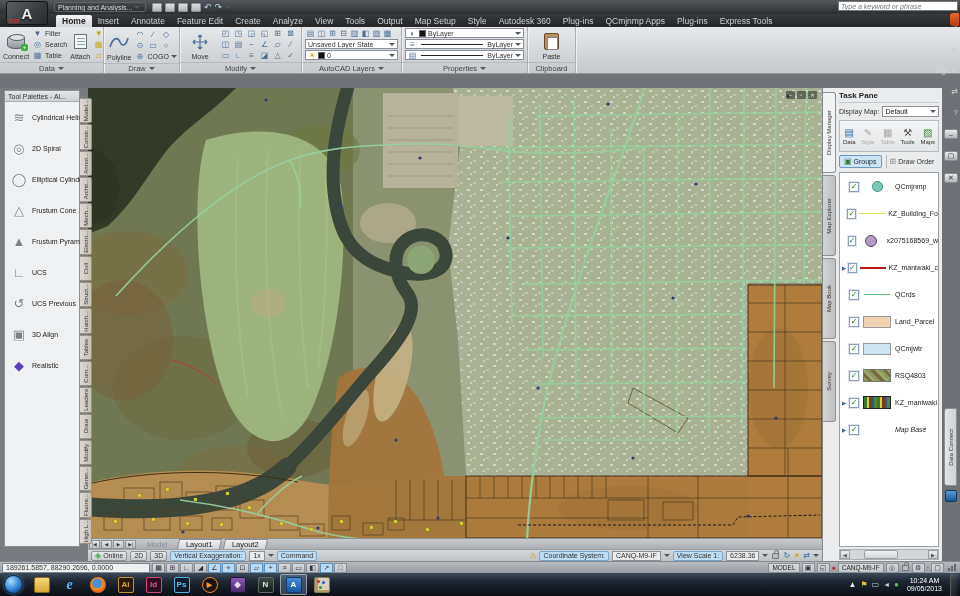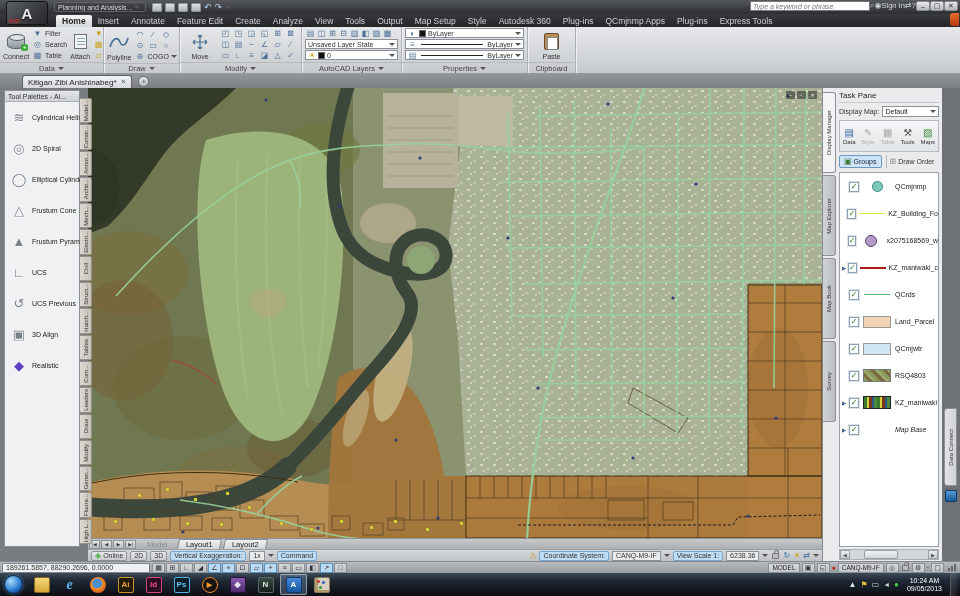--- a/index.html
+++ b/index.html
@@ -14,21 +14,21 @@
     background:linear-gradient(135deg,#5a5e62,#26282a);border:1px solid #121314;border-radius:3px;
     display:flex;align-items:center;justify-content:center;}
   #applogo .bigA{font-size:15px;font-weight:bold;color:#e8eaec;text-shadow:0 1px 2px #000;}
   #applogo .m3d{position:absolute;left:2px;bottom:0;font-size:5px;color:#c03030;font-weight:bold;}
   #wsdrop{position:absolute;left:54px;top:2px;width:92px;height:10px;background:linear-gradient(#46494c,#2e3033);
     border:1px solid #606468;border-radius:2px;display:flex;align-items:center;padding:0 3px;gap:2px;font-size:7px;color:#d6d8da;overflow:hidden;}
   .qat{position:absolute;top:2px;height:10px;display:flex;gap:3px;align-items:center;}
   .qico{width:10px;height:9px;border:1px solid #8e9296;border-radius:1px;background:linear-gradient(#dfe2e4,#aeb2b6);}
   .qico.undo,.qico.redo{background:none;border:none;color:#b8d4ee;font-size:9px;line-height:9px;width:auto;}
   #wtitle{position:absolute;left:0;right:0;top:2px;text-align:center;font-size:8px;color:#dcdee0;pointer-events:none;}
-  #tb-right{position:absolute;right:2px;top:1px;display:flex;align-items:flex-start;gap:0;z-index:45;}
+  #tb-right{position:absolute;right:2px;top:1px;display:flex;align-items:flex-end;gap:12px;z-index:45;flex-direction:column;}
   #searchbox{width:120px;height:10px;font-size:7px;border:1px solid #74787c;background:#fff;color:#555;padding:0 2px;font-style:italic;}
   .tbico{font-size:8px;color:#cfd3d7;}
   .winbtn{width:14px;height:10px;border:1px solid #8a8e92;border-radius:2px;background:linear-gradient(#e8eaec,#b2b6ba);
     color:#333;font-size:7px;display:flex;align-items:center;justify-content:center;}
   #edge-slab{position:absolute;right:1px;top:13px;width:9px;height:13px;background:linear-gradient(#e86c2a,#b43c12);border-radius:3px 0 0 3px;z-index:50;}
 
   
   #tabrow{position:absolute;left:0;top:14px;width:960px;height:13px;background:linear-gradient(#37393c,#232527);
     display:flex;align-items:flex-end;padding-left:56px;z-index:20;}
   .rtab{font-size:8.5px;color:#cfd1d3;padding:1px 6px;height:12px;display:flex;align-items:center;}
@@ -122,21 +122,21 @@
   .bico{font-size:8px;color:#3a6ea8;}
   .bico.y{color:#c9a21a;}
 
   
   #taskpane{position:absolute;left:822px;top:88px;width:120px;height:473px;background:#e9ebec;border-left:1px solid #85898d;}
   #tp-sidetabs{position:absolute;left:0;top:4px;width:13px;height:330px;display:flex;flex-direction:column;gap:2px;}
   .tp-side-tab{flex:1;background:linear-gradient(90deg,#d0d3d6,#bcc0c3);border:1px solid #8d9195;border-left:none;border-radius:0 3px 3px 0;
     display:flex;align-items:center;justify-content:center;}
   .tp-side-tab.active{background:#f2f3f4;}
   #tp-content{position:absolute;left:13px;top:0;right:0;bottom:0;padding:2px 3px;}
-  #tp-title{font-size:8px;color:#222;padding:1px 0 2px;border-bottom:1px solid #c6cacd;}
+  #tp-title{font-size:8px;color:#222;padding:1px 0 2px;border-bottom:1px solid #c6cacd;font-weight:bold;}
   #tp-dmrow{display:flex;align-items:center;gap:3px;margin:3px 0;}
   #tp-dmrow .lbl{font-size:7px;color:#333;}
   #tp-dmrow .sel{flex:1;height:11px;background:#fff;border:1px solid #8e9296;font-size:7px;display:flex;align-items:center;justify-content:space-between;padding:0 2px;color:#222;}
   #tp-toolbar{height:32px;background:linear-gradient(#f4f5f6,#e2e5e7);border:1px solid #b6babd;display:flex;align-items:center;justify-content:space-around;margin-bottom:3px;}
   .tp-tool{display:flex;flex-direction:column;align-items:center;gap:1px;}
   .tp-tool .tg{font-size:10px;line-height:11px;}
   .tp-tool .tl{font-size:6px;color:#333;}
   .tp-tool.disabled .tg,.tp-tool.disabled .tl{color:#aaa;}
   .tg.c-data{color:#3a6ea8;} .tg.c-style{color:#999;} .tg.c-table{color:#999;} .tg.c-tools{color:#555;} .tg.c-maps{color:#3f8a3f;}
   #tp-grouprow{display:flex;align-items:center;gap:4px;margin-bottom:3px;}
@@ -454,27 +454,20 @@
             </span>
           <span class="blabel">Paste</span>
         </div>
       </div>
       <div class="panel-label">
         <span>Clipboard</span>
       </div>
     </div>
   </div>
 
-  <div id="docbar">
-    <div id="doctab">
-      <span>Kitigan Zibi Anishinabeg*</span>
-      <span class="x">✕</span>
-    </div>
-    <div id="newtab">+</div>
-  </div>
 
   <div id="leftcol">
     <div id="palette">
       <div id="pal-header">Tool Palettes - Al...</div>
       <div>
 
       <div class="pal-item">
             <span class="pal-glyph">≋</span>
             <span class="pal-label">Cylindrical Helix</span>
           </div>

